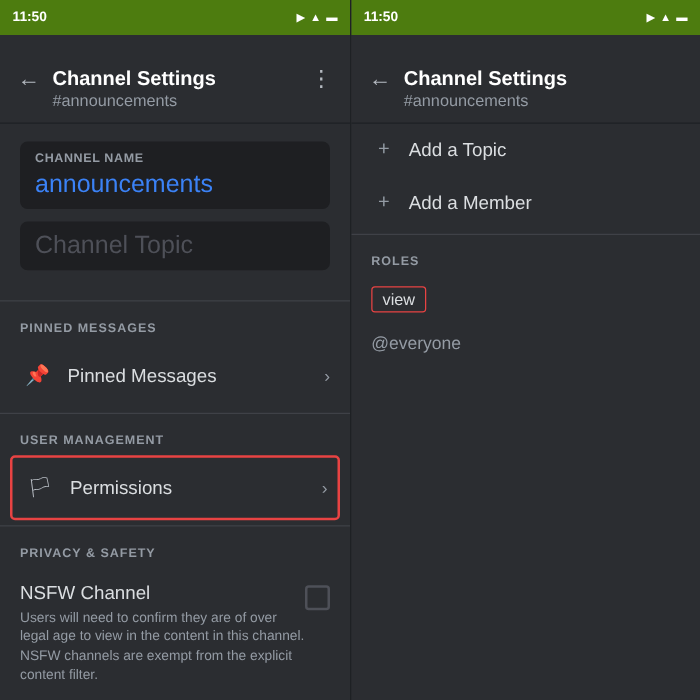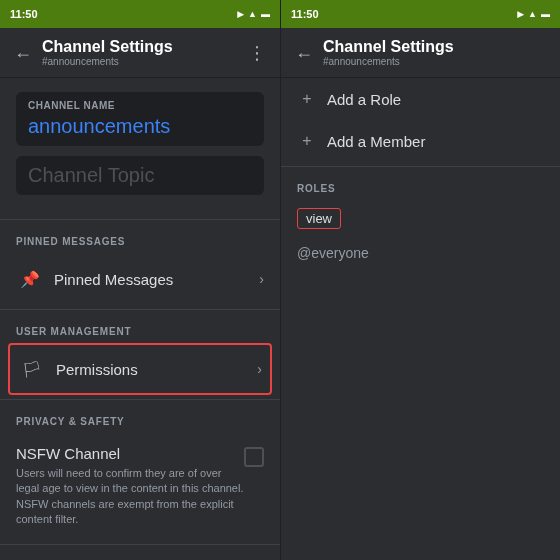--- a/index.html
+++ b/index.html
@@ -69,25 +69,26 @@
     }
 
     .header-text {
       flex: 1;
     }
 
     .header-title {
       color: #fff;
       font-size: 16px;
       font-weight: 700;
+      margin-top: 17px;
     }
 
     .header-subtitle {
       color: #949ba4;
-      font-size: 10px;
+      font-size: 13px;
     }
 
     .header-menu {
       color: #b5bac1;
       font-size: 18px;
       cursor: pointer;
     }
 
     
     .content {
@@ -353,21 +354,21 @@
     <div class="header-text">
       <div class="header-title">Channel Settings</div>
       <div class="header-subtitle">#announcements</div>
     </div>
   </div>
 
   <div class="content">
 
     <div class="add-item">
       <span class="add-icon">+</span>
-      <span class="add-text">Add a Role</span>
+      <span class="add-text">Add a Topic</span>
     </div>
 
     <div class="add-item">
       <span class="add-icon">+</span>
       <span class="add-text">Add a Member</span>
     </div>
 
     <div class="divider"></div>
 
     <div class="roles-header">ROLES</div>

